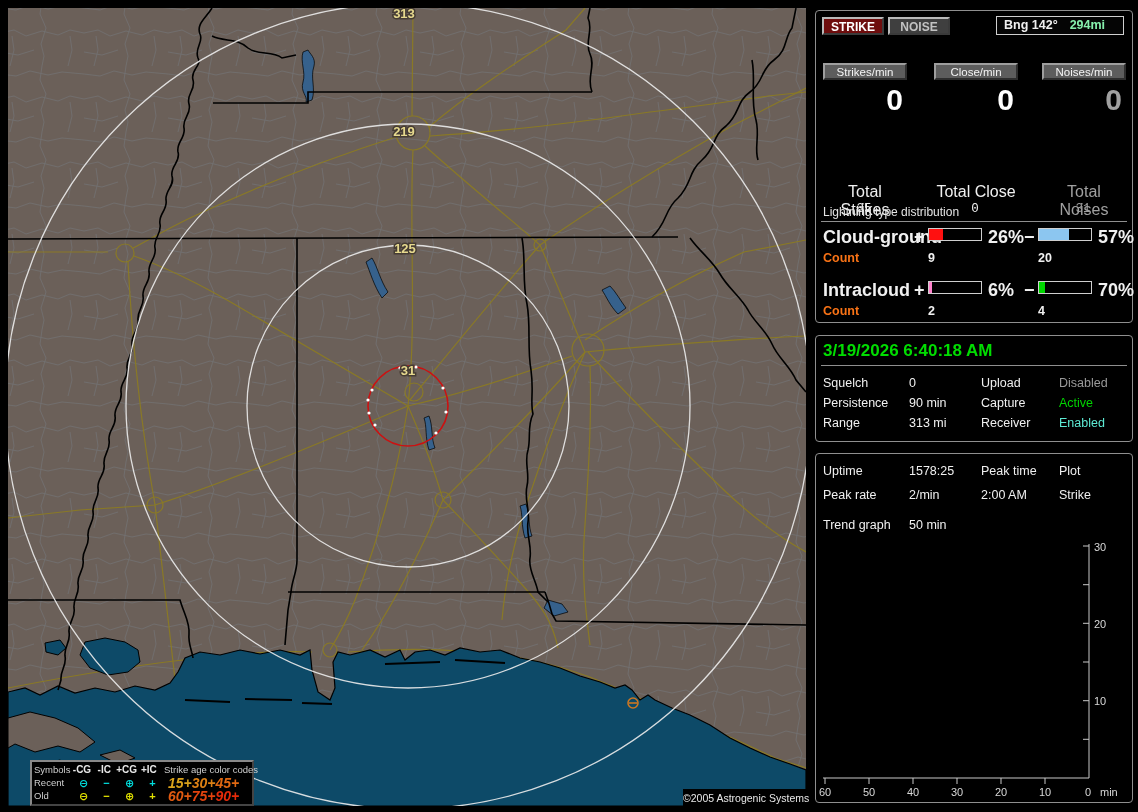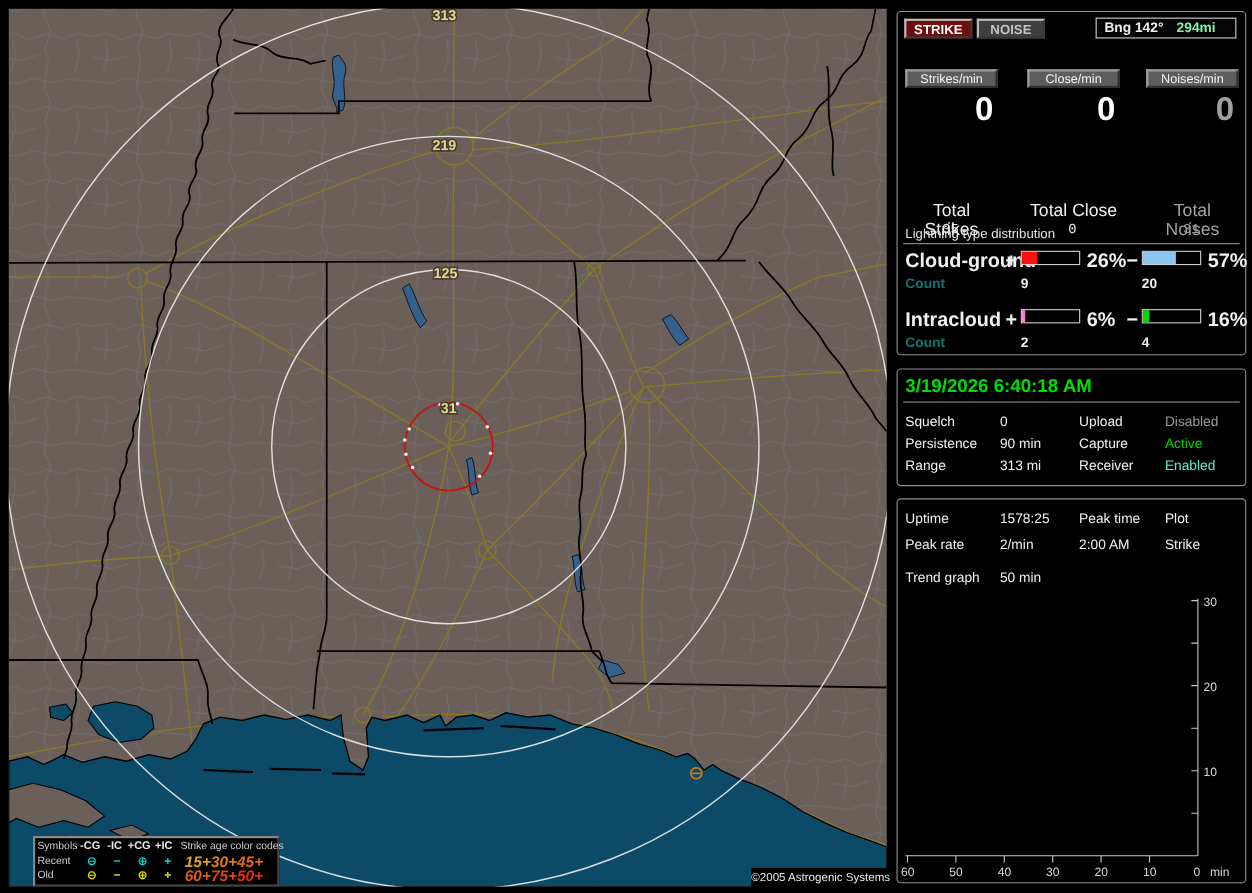--- a/index.html
+++ b/index.html
@@ -50,21 +50,21 @@
   .dim{color:#a0a0a0;}
   #dist-title{position:absolute;left:7px;top:194px;font-size:12px;color:#e4e4e4;}
   #dist-hr{position:absolute;left:5px;top:210px;width:306px;border-top:1px solid #8f8f8f;}
   .drow{position:absolute;left:0;width:100%;height:14px;font-size:18px;}
   .drow .nm{position:absolute;left:7px;font-weight:bold;}
   .drow .sg{position:absolute;font-weight:bold;}
   .bar{position:absolute;width:52px;height:11px;top:1px;border:1px solid #cfcfcf;background:#000;}
   .bar i{display:block;height:100%;}
   .drow .pc{position:absolute;font-weight:bold;}
   .cnt{position:absolute;left:0;width:100%;font-size:12.5px;}
-  .cnt .k{position:absolute;left:7px;color:#0f766e;font-weight:bold;}
+  .cnt .k{position:absolute;left:7px;color:#f97316;font-weight:bold;}
   .cnt b{position:absolute;font-weight:bold;}
   
   #datetime{position:absolute;left:7px;top:5px;font-size:17px;font-weight:bold;color:#00dd00;white-space:nowrap;}
   #dt-hr{position:absolute;left:5px;top:29px;width:306px;border-top:1px solid #8f8f8f;}
   .srow{position:absolute;left:0;width:100%;font-size:12.5px;}
   .srow span{position:absolute;white-space:nowrap;}
   .c1{left:7px;} .c2{left:93px;} .c3{left:165px;} .c4{left:243px;}
   
   #chart{position:absolute;left:0;top:0;}
   #chart line{stroke:#c8c8c8;stroke-width:1;}
@@ -235,21 +235,21 @@
     </div>
     <div class="lg-row">
       <span class="lg-c0">Old</span>
       <span class="lg-sym" style="color: rgb(224, 224, 0);">⊖</span>
       <span class="lg-sym" style="color: rgb(224, 224, 0);">−</span>
       <span class="lg-sym" style="color: rgb(224, 224, 0);">⊕</span>
       <span class="lg-sym" style="color: rgb(224, 224, 0);">+</span>
       <span class="lg-age">
         <span class="lg-a" style="color: rgb(224, 90, 16);">60+</span>
         <span class="lg-a" style="color: rgb(226, 67, 14);">75+</span>
-        <span class="lg-a" style="color: rgb(229, 43, 10);">50+</span>
+        <span class="lg-a" style="color: rgb(229, 43, 10);">90+</span>
       </span>
     </div>
   </div>
 
   <div id="copyright">©2005 Astrogenic Systems</div>
 
   <div class="pbox" id="box1">
     <div class="btn" id="strike-btn">STRIKE</div>
     <div class="btn" id="noise-btn">NOISE</div>
     <div id="bng-box">
@@ -301,21 +301,21 @@
       <span class="nm">Intracloud</span>
       <span class="sg" style="left:98px;">+</span>
       <span class="bar" style="left:112px;">
           <i style="width: 6%; background: rgb(255, 130, 204);"></i>
         </span>
       <span class="pc" style="left:172px;">6%</span>
       <span class="sg" style="left:208px;">−</span>
       <span class="bar" style="left:222px;">
           <i style="width: 11%; background: rgb(0, 216, 0);"></i>
         </span>
-      <span class="pc" style="left:282px;">16%</span>
+      <span class="pc" style="left:282px;">70%</span>
     </div>
     <div class="cnt" style="top:293px;">
       <span class="k">Count</span>
       <b style="left:112px;">2</b>
       <b style="left:222px;">4</b>
     </div>
   </div>
 
   <div class="pbox" id="box2">
     <div id="datetime">3/19/2026 6:40:18 AM</div>

